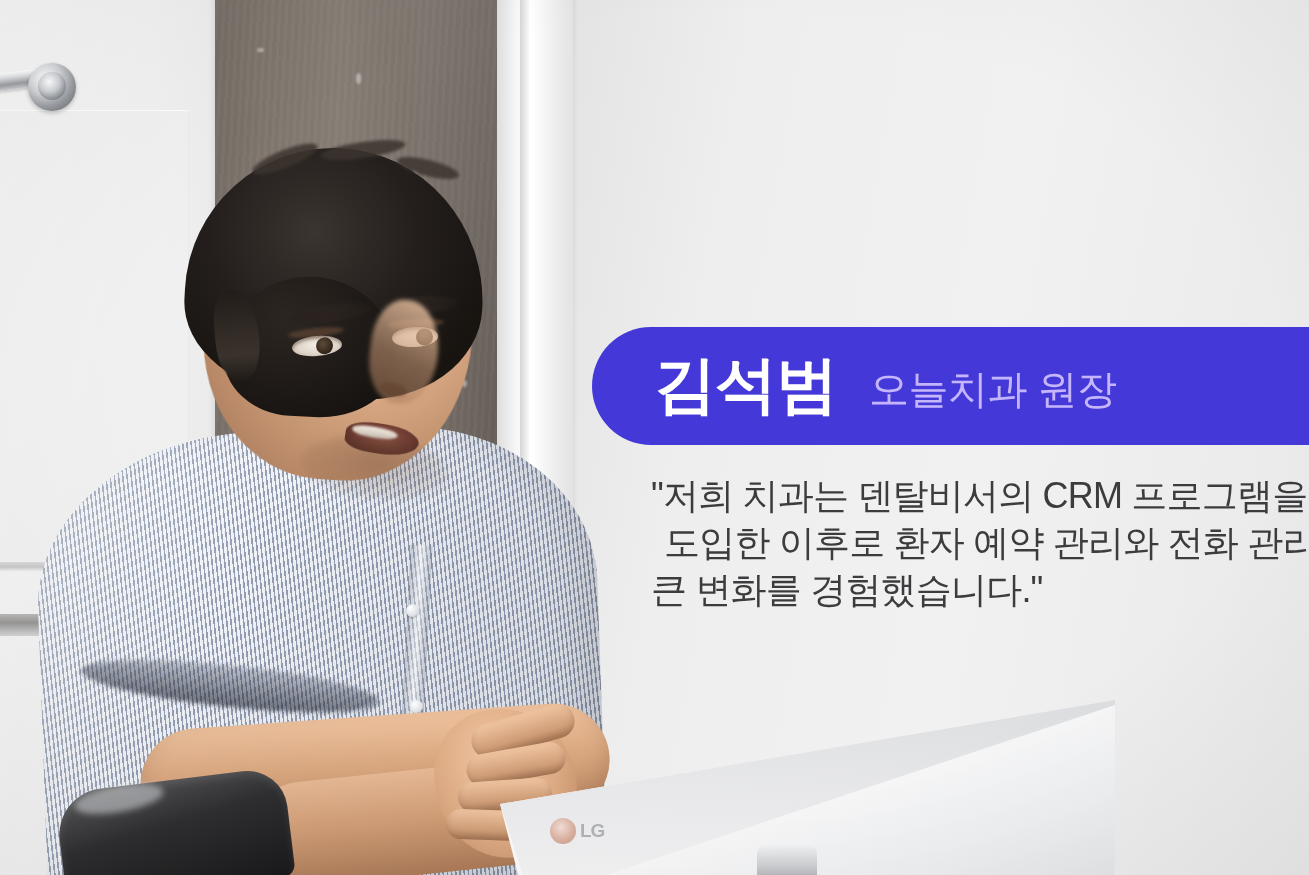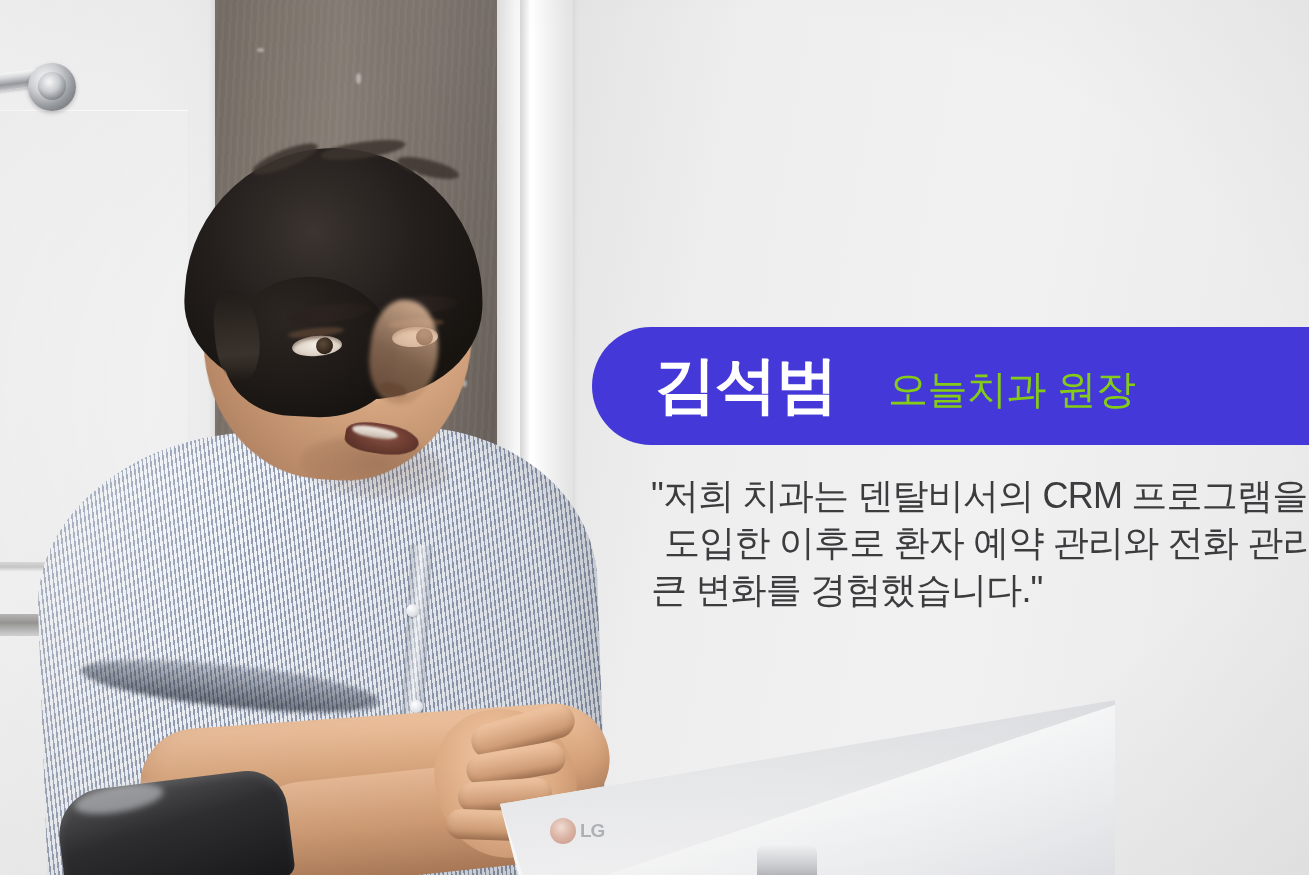--- a/index.html
+++ b/index.html
@@ -468,42 +468,41 @@
     left: 592px;
     top: 327px;
     right: 0;
     height: 118px;
     background: #4439d8;
     border-radius: 59px 0 0 59px;
     display: flex;
     align-items: center;
     padding-left: 62px;
     box-sizing: border-box;
-    gap: 5px;
+    gap: 32px;
   }
   .name-main {
     color: #ffffff;
     font-size: 62px;
     font-weight: 700;
     line-height: 1;
     letter-spacing: -1px;
     white-space: nowrap;
     position: relative;
     top: -1px;
   }
   .name-sub {
-    color: #84cc16;
+    color: #c4b5fd;
     font-size: 40px;
     font-weight: 400;
     line-height: 1;
     letter-spacing: -0.5px;
     white-space: nowrap;
     position: relative;
     top: 3px;
-    margin-left: 46px;
   }
 
   .quote-block {
     position: absolute;
     left: 651px;
     top: 472px;
     width: 640px;
     color: #3c3c3e;
     font-size: 36px;
     font-weight: 400;

